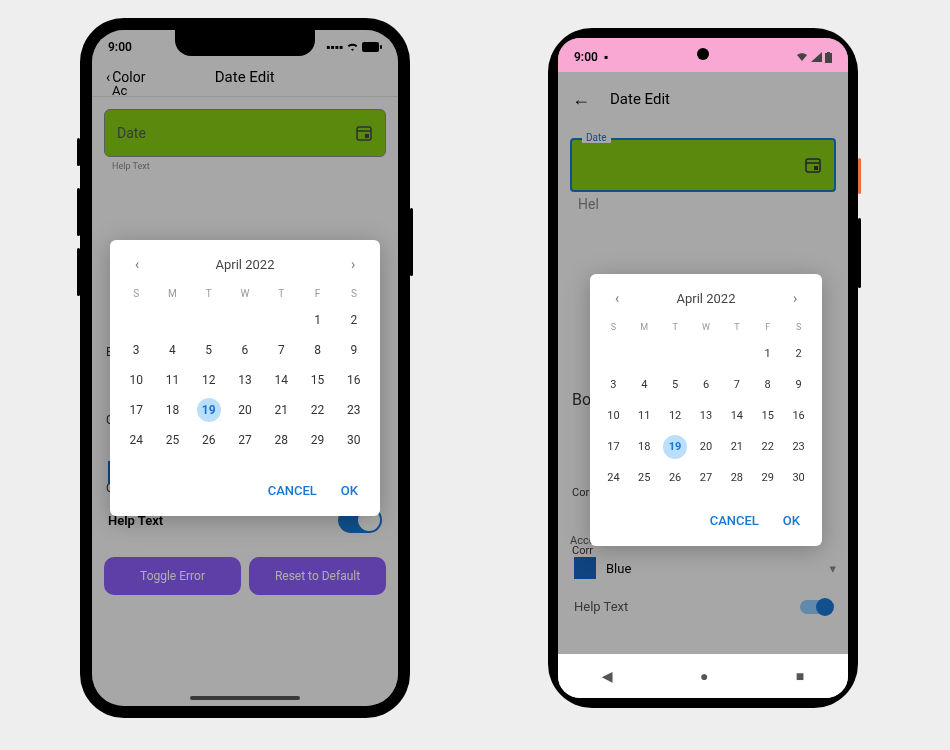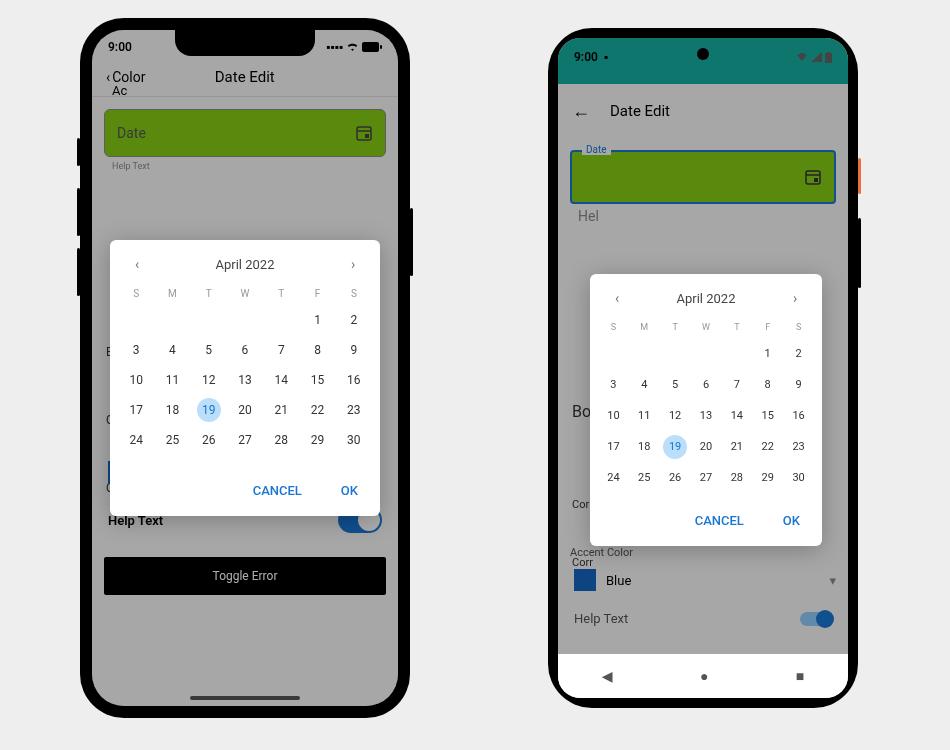--- a/index.html
+++ b/index.html
@@ -7,21 +7,21 @@
 .phone{position:absolute;background:#000;border-radius:44px}
 .phone.ios{left:80px;top:18px;width:330px;height:700px;padding:12px}
 .phone.android{left:548px;top:28px;width:310px;height:680px;padding:10px}
 .screen{position:relative;width:100%;height:100%;background:#f7f7f7;border-radius:32px;overflow:hidden}
 .android .screen{border-radius:22px}
 .notch{position:absolute;top:0;left:50%;transform:translateX(-50%);width:140px;height:26px;background:#000;border-radius:0 0 16px 16px;z-index:10}
 .android .notch{width:12px;height:12px;border-radius:50%;top:10px}
 .overlay{position:absolute;inset:0;background:rgba(0,0,0,.32);z-index:5}
 .status{display:flex;justify-content:space-between;align-items:center;padding:10px 16px 4px;font-size:12px;font-weight:600;position:relative;z-index:2}
 .status .right{display:flex;gap:3px;align-items:center}
-.android .status{background:#0f766e;z-index:8;position:relative;padding:12px 16px 20px}
+.android .status{background:#f9a8d4;z-index:8;position:relative;padding:12px 16px 8px}
 .header{display:flex;align-items:center;padding:10px 14px;border-bottom:1px solid #ddd;position:relative;z-index:2}
 .android .header{border-bottom:none;padding:16px 14px}
 .back-ios{display:flex;align-items:center;font-size:14px;gap:2px}
 .header .title{flex:1;text-align:center;font-size:15px;font-weight:400;margin-right:40px}
 .android .header .title{text-align:left;margin-left:20px;margin-right:0}
 .content{padding:12px;position:relative;z-index:2}
 .date-field{border:1px solid #888;border-radius:6px;padding:14px 12px;display:flex;justify-content:space-between;align-items:center;font-size:14px;color:#555;background:#84cc16}
 .android .date-field{border:2px solid #1976d2;border-radius:4px;position:relative;padding:16px 12px}
 .android .date-field .label{position:absolute;top:-8px;left:10px;background:#f7f7f7;padding:0 4px;font-size:10px;color:#1976d2}
 .helptext{font-size:9px;color:#888;margin:4px 0 0 8px}
@@ -31,35 +31,35 @@
 .color-sw{width:22px;height:22px;background:#1565c0;margin-right:10px}
 .android .color-sw{margin-left:4px}
 .row .arrow{margin-left:auto;color:#888}
 .ht-row{display:flex;justify-content:space-between;align-items:center;padding:14px 4px;font-size:13px;font-weight:600}
 .android .ht-row{font-weight:400;color:#555}
 .toggle{width:44px;height:26px;background:#1976d2;border-radius:13px;position:relative}
 .toggle::after{content:'';position:absolute;right:2px;top:2px;width:22px;height:22px;background:#fff;border-radius:50%}
 .android .toggle{width:32px;height:14px;background:#90caf9;border-radius:7px}
 .android .toggle::after{width:18px;height:18px;top:-2px;right:-2px;background:#1976d2}
 .btns{display:flex;gap:8px;margin-top:10px}
-.btn{flex:1;background:#000000;color:#fff;padding:12px 6px;border-radius:2px;text-align:center;font-size:12px}
+.btn{flex:1;background:#8b5cf6;color:#fff;padding:12px 6px;border-radius:10px;text-align:center;font-size:12px}
 .picker{position:absolute;background:#fff;border-radius:6px;box-shadow:0 4px 24px rgba(0,0,0,.25);z-index:9;padding:12px 8px}
 .ios .picker{left:18px;right:18px;top:210px}
 .android .picker{left:32px;right:26px;top:236px}
 .picker-head{display:flex;align-items:center;justify-content:space-between;padding:4px 10px 10px;font-size:13px;color:#444}
 .chev{width:18px;font-size:14px;color:#777;text-align:center;cursor:pointer}
 .grid{display:grid;grid-template-columns:repeat(7,1fr);text-align:center}
 .dow{font-size:10px;color:#999;padding:6px 0}
 .android .dow{font-size:9px}
 .day{font-size:12px;color:#333;padding:8px 0;position:relative;cursor:pointer}
 .android .day{font-size:11px;padding:9px 0}
 .day.empty{visibility:hidden}
 .day.sel::before{content:'';position:absolute;left:50%;top:50%;transform:translate(-50%,-50%);width:24px;height:24px;background:#bbdefb;border-radius:50%;z-index:-1}
-.day.sel{color:#1976d2;font-weight:400;z-index:0}
-.picker-actions{display:flex;justify-content:flex-end;gap:39px;padding:28px 14px 6px;font-size:13px;font-weight:500;color:#1976d2}
+.day.sel{color:#1976d2;font-weight:700;z-index:0}
+.picker-actions{display:flex;justify-content:flex-end;gap:24px;padding:28px 14px 6px;font-size:13px;font-weight:500;color:#1976d2}
 .android .picker-actions{padding-top:20px}
 .side-btn{position:absolute;background:#000;border-radius:2px}
 .ios .b1{left:-3px;top:120px;width:3px;height:28px}
 .ios .b2{left:-3px;top:170px;width:3px;height:48px}
 .ios .b3{left:-3px;top:230px;width:3px;height:48px}
 .ios .b4{right:-3px;top:190px;width:3px;height:68px}
 .android .ab1{right:-3px;top:130px;width:3px;height:36px;background:#e8713c}
 .android .ab2{right:-3px;top:190px;width:3px;height:70px}
 .nav-android{position:absolute;bottom:0;left:0;right:0;height:44px;background:#fff;display:flex;justify-content:space-around;align-items:center;z-index:8}
 .nav-android span{color:#555;font-size:14px}
@@ -116,20 +116,21 @@
         <div class="color-sw"></div>
         <span>Blue</span>
         <span class="arrow">⌄</span>
       </div>
       <div class="ht-row">
         <span>Help Text</span>
         <div class="toggle"></div>
       </div>
       <div class="btns">
         <div class="btn">Toggle Error</div>
+        <div class="btn">Reset to Default</div>
       </div>
     </div>
     <div class="overlay"></div>
     <div class="picker">
       <div class="picker-head">
         <span class="chev">‹</span>
         <span>April 2022</span>
         <span class="chev">›</span>
       </div>
       <div class="grid" id="ios-grid">

